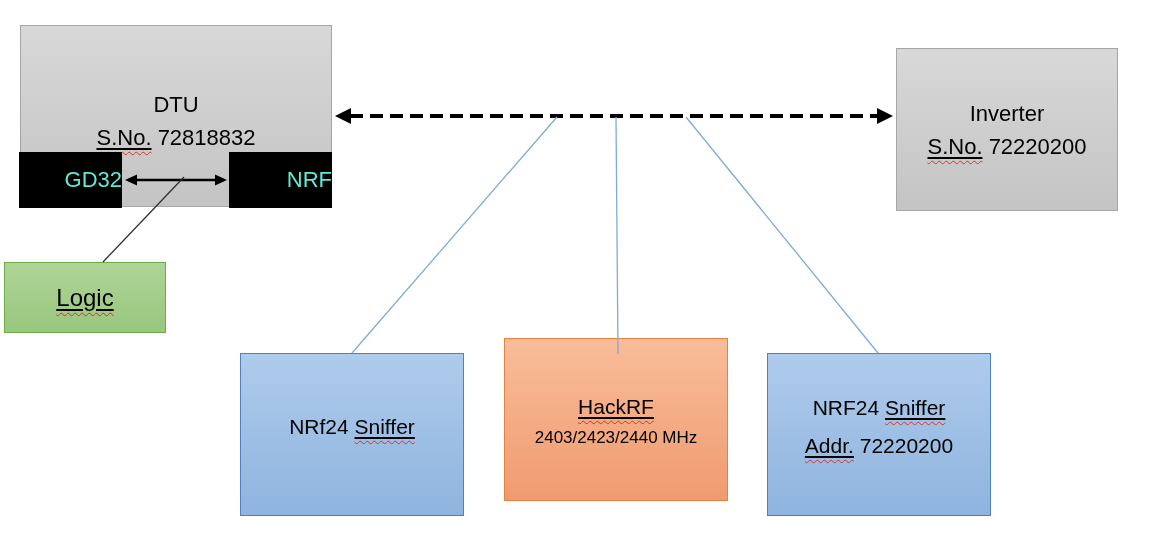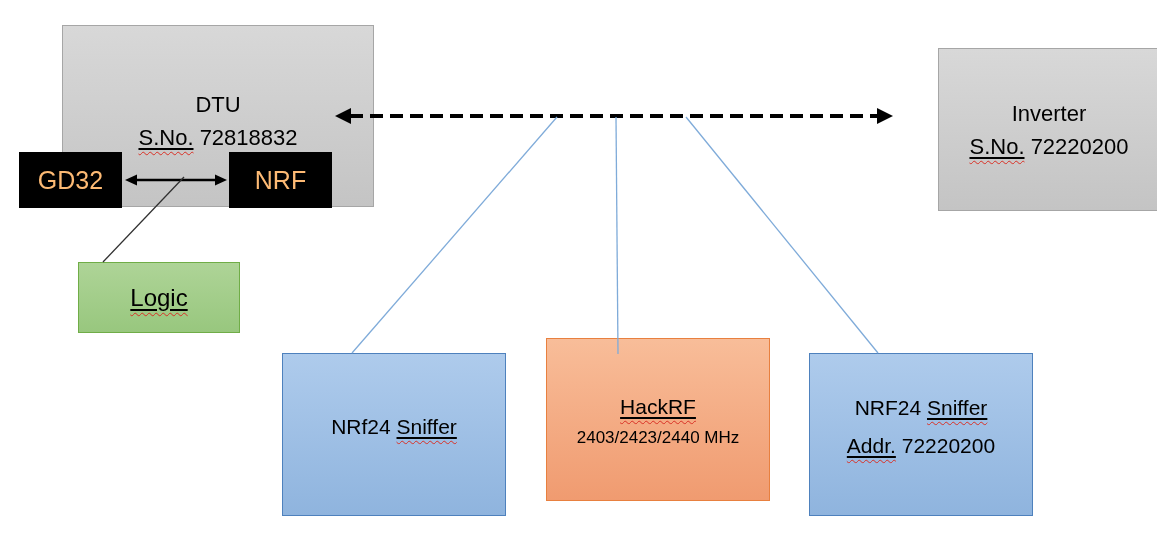--- a/index.html
+++ b/index.html
@@ -6,36 +6,36 @@
   body {
     width: 1157px; height: 543px;
     position: relative; overflow: hidden;
     font-family: "Liberation Sans", sans-serif;
     color: #000;
   }
   .box {
     position: absolute; box-sizing: border-box;
     display: flex; flex-direction: column;
     align-items: center; justify-content: center;
-    text-align: center; line-height: 33px; margin-left: 42px;
+    text-align: center; line-height: 33px;
   }
   .gray   { background: linear-gradient(#d8d8d8, #c4c4c4); border: 1.5px solid #a6a6a6; }
   .blue   { background: linear-gradient(#aecbec, #8fb4de); border: 1.5px solid #4e81bd; }
   .orange { background: linear-gradient(#f8bd99, #f09b70); border: 1.5px solid #e8803f; }
   .green  { background: linear-gradient(#aed497, #98c77e); border: 1.5px solid #70ad47; }
   .black-chip {
-    position: absolute; box-sizing: border-box; background: #000; color: #fdba74;
-    display: flex; align-items: center; justify-content: center;
-    font-size: 25px;
+    position: absolute; box-sizing: border-box; background: #000; color: #5eead4;
+    display: flex; align-items: center; justify-content: flex-end;
+    font-size: 22px;
   }
 
   .dtu      { left: 20px;  top: 25px;  width: 312px; height: 182px; justify-content: flex-start; padding-top: 62px; font-size: 22px; }
   .gd32     { left: 19px;  top: 152px; width: 103px; height: 56px; }
   .nrf      { left: 229px; top: 152px; width: 103px; height: 56px; }
-  .logic    { left: 36px;  top: 262px; width: 162px; height: 71px;  font-size: 24px; }
+  .logic    { left: 4px;  top: 262px; width: 162px; height: 71px;  font-size: 24px; }
   .inverter { left: 896px; top: 48px;  width: 222px; height: 163px; font-size: 22px; }
   .sniffer1 { left: 240px; top: 353px; width: 224px; height: 163px; font-size: 21px; line-height: 38px; padding-bottom: 16px; }
   .hackrf   { left: 504px; top: 338px; width: 224px; height: 163px; font-size: 21px; }
   .sniffer2 { left: 767px; top: 353px; width: 224px; height: 163px; font-size: 21px; line-height: 38px; padding-bottom: 16px; }
 
   .hackrf .title { line-height: 36px; font-size: 21px; }
   .hackrf .sub   { line-height: 26px; font-size: 17px; }
 
   
   .sq {

